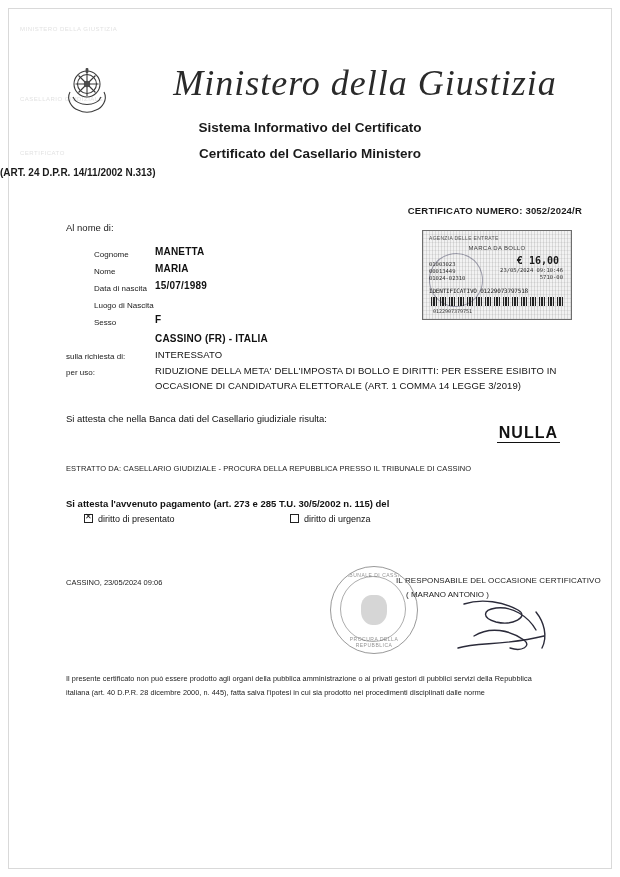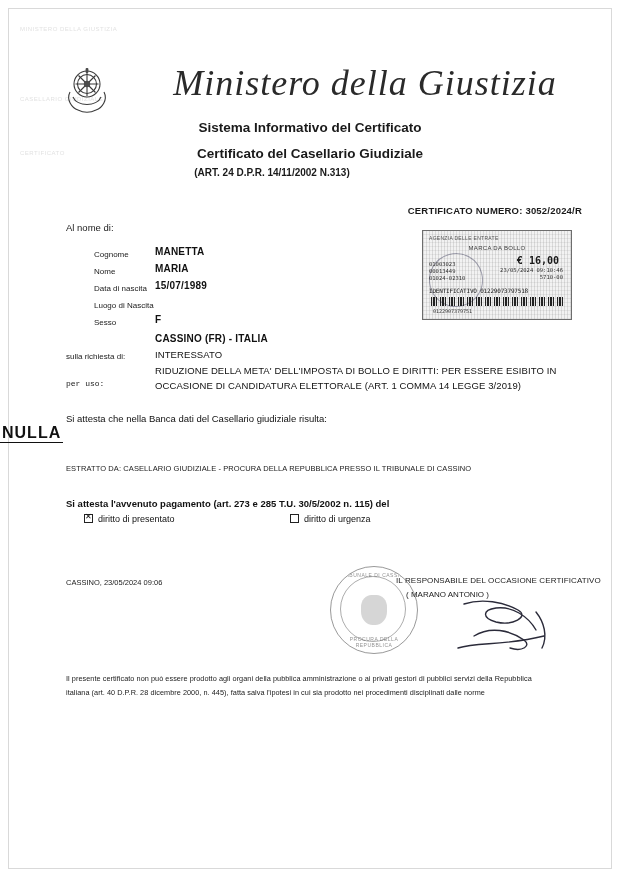--- a/index.html
+++ b/index.html
@@ -91,21 +91,21 @@
     text-align: center;
     font-size: 13.5px;
     font-weight: bold;
     color: #1a1a1a;
   }
   .sub3 {
     position: absolute;
     left: 0;
     top: 167px;
     width: 544px;
-    text-align: center;
+    text-align: left;
     font-size: 10px;
     font-weight: bold;
     color: #1a1a1a;
   }
 
   .cert-number {
     position: absolute;
     right: 38px;
     top: 205px;
     font-size: 9.5px;
@@ -258,21 +258,21 @@
     top: 413px;
     font-size: 9.5px;
     color: #111;
   }
 
   .nulla {
     position: absolute;
     left: 0;
     top: 424px;
     width: 560px;
-    text-align: left;
+    text-align: right;
     font-size: 16px;
     font-weight: bold;
     color: #111;
     letter-spacing: 1px;
   }
   .nulla span {
     border-bottom: 1.5px solid #111;
     padding: 0 2px 1px 2px;
   }
 
@@ -425,21 +425,21 @@
         <path d="M14 50 C20 53, 26 53, 32 50"></path>
       </g>
       <g fill="#4a4a4a">
         <circle cx="23" cy="24" r="3.2"></circle>
         <rect x="21.6" y="8" width="2.8" height="5" rx="1"></rect>
       </g>
     </svg>
 
     <div class="ministry">Ministero della Giustizia</div>
     <div class="sub1">Sistema Informativo del Certificato</div>
-    <div class="sub2">Certificato del Casellario Giudiziale</div>
+    <div class="sub2">Certificato del Casellario Ministero</div>
     <div class="sub3">(ART. 24 D.P.R. 14/11/2002 N.313)</div>
 
     <div class="cert-number">CERTIFICATO NUMERO: 3052/2024/R</div>
 
     <div class="al-nome">Al nome di:</div>
 
     <div class="field-label" style="top:250px;">Cognome</div>
     <div class="field-value" style="top:246px;">MANETTA</div>
 
     <div class="field-label" style="top:267px;">Nome</div>
@@ -470,21 +470,21 @@
         <div>01024-02310</div>
       </div>
       <div class="stamp-idcode">IDENTIFICATIVO   01229073797518</div>
       <div class="stamp-barcode"></div>
       <div class="stamp-barcode-label">0122907379751</div>
     </div>
 
     <div class="req-label" style="top:352px;">sulla richiesta di:</div>
     <div class="req-value" style="top:349px;">INTERESSATO</div>
 
-    <div class="req-label" style="top:379px;font-family:Liberation Mono, monospace;">per uso:</div>
+    <div class="req-label" style="top:368px;">per uso:</div>
     <div class="req-value" style="top:365px;">RIDUZIONE DELLA META' DELL'IMPOSTA DI BOLLO E DIRITTI: PER ESSERE ESIBITO IN</div>
     <div class="req-value" style="top:380px;">OCCASIONE DI CANDIDATURA ELETTORALE (ART. 1 COMMA 14 LEGGE 3/2019)</div>
 
     <div class="attesta">Si attesta che nella Banca dati del Casellario giudiziale risulta:</div>
     <div class="nulla"><span>NULLA</span></div>
     <div class="estratto">ESTRATTO DA: CASELLARIO GIUDIZIALE - PROCURA DELLA REPUBBLICA PRESSO IL TRIBUNALE DI CASSINO</div>
 
     <div class="pagamento">Si attesta l'avvenuto pagamento (art. 273 e 285 T.U. 30/5/2002 n. 115) del</div>
     <div class="checkrow chk-diritto">
       <span class="box checked"></span><span>diritto di presentato</span>

